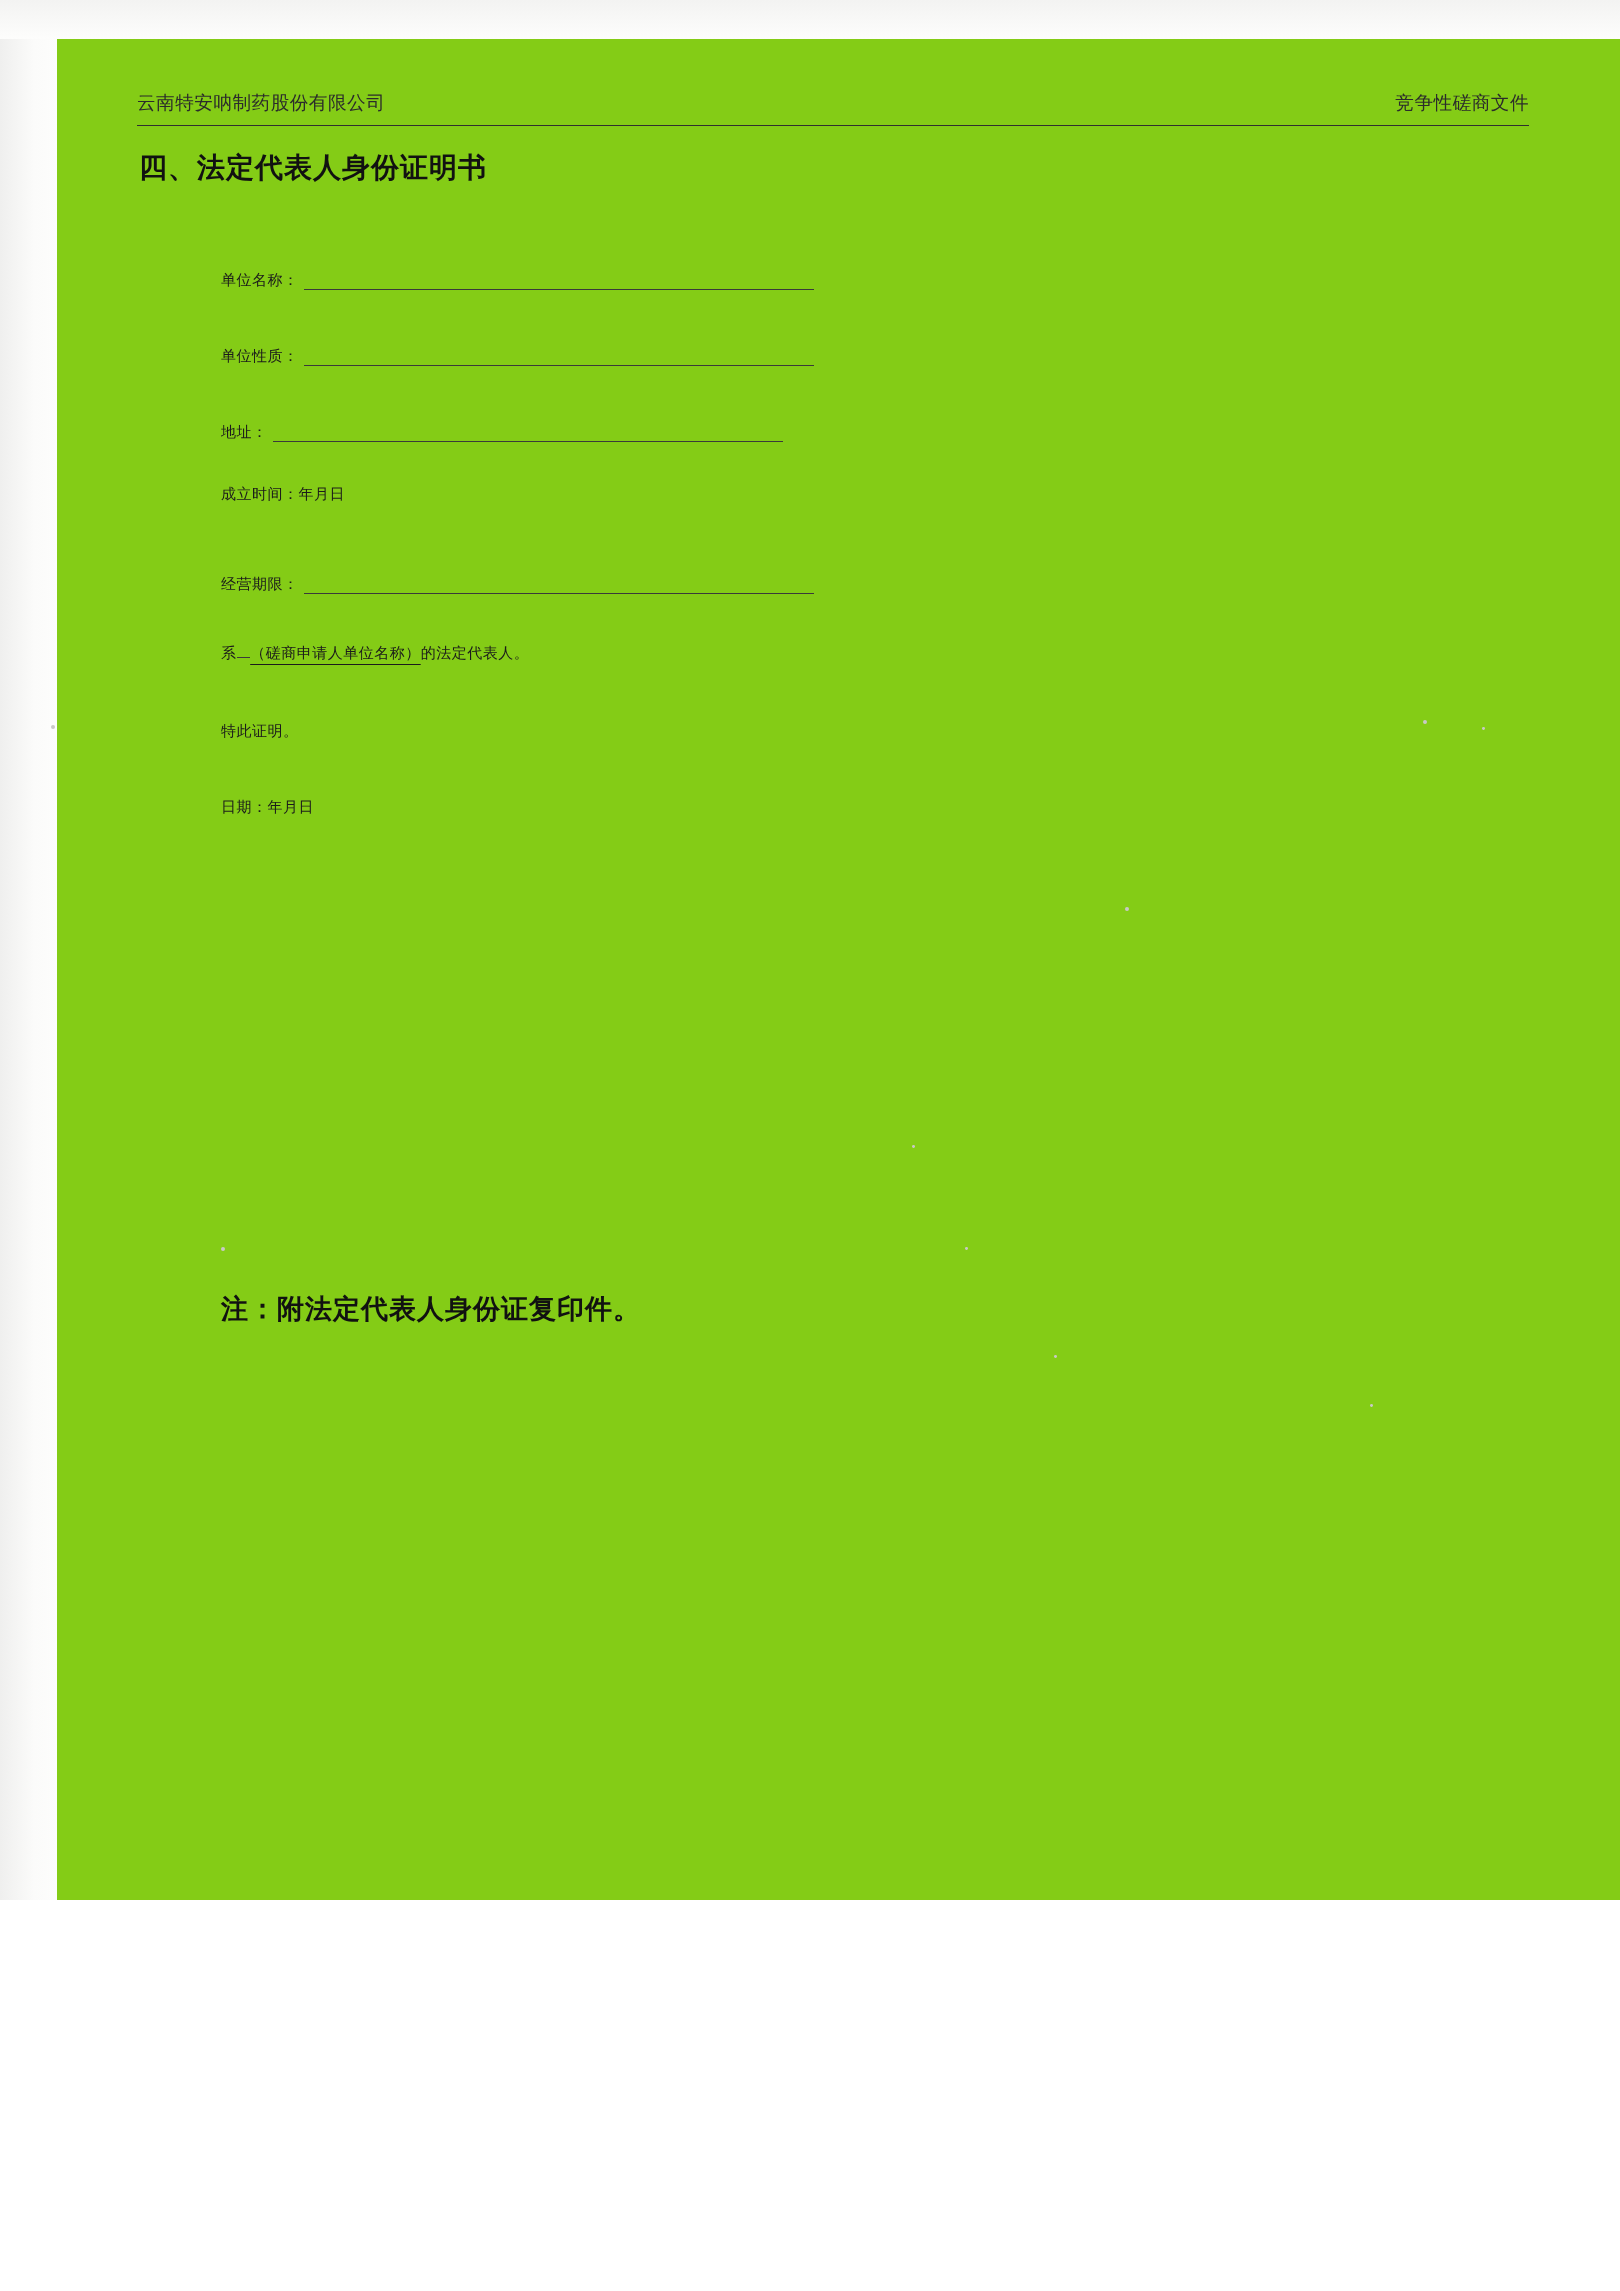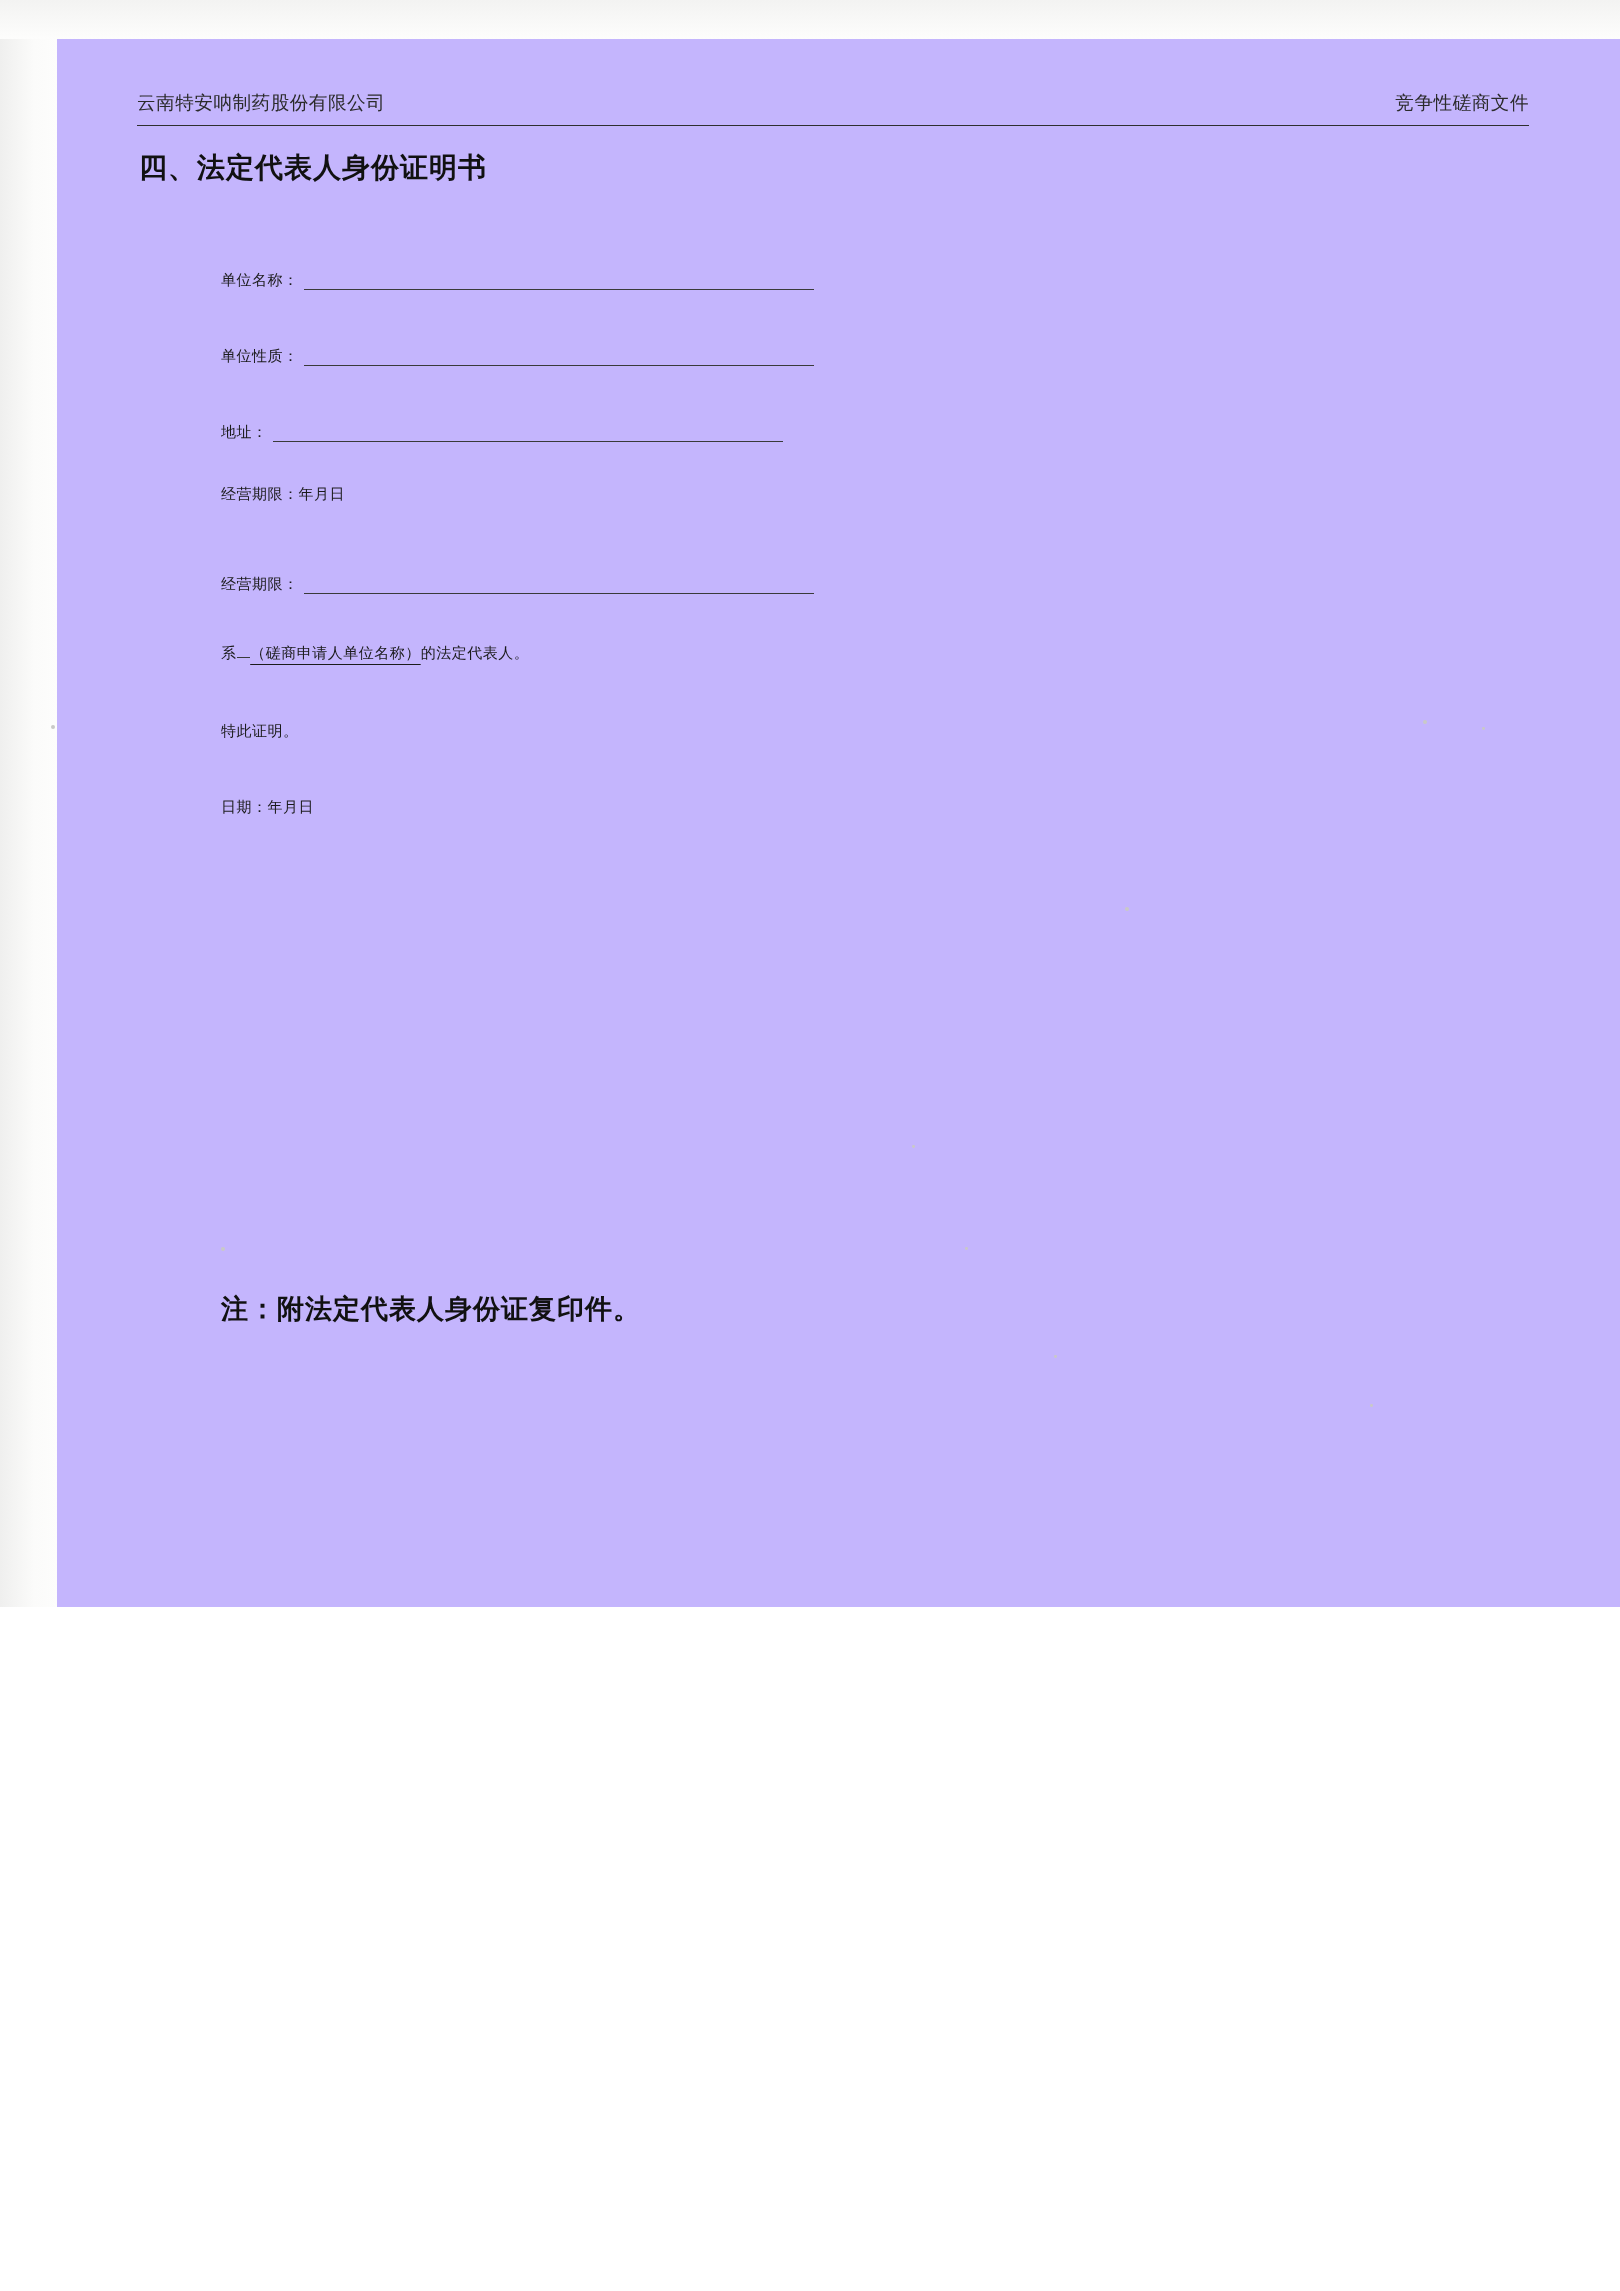--- a/index.html
+++ b/index.html
@@ -7,22 +7,22 @@
     padding: 0;
     background: #ffffff;
   }
   body {
     font-family: "Liberation Serif", "DejaVu Serif", serif;
     color: #1a1a1a;
   }
   .page {
     position: relative;
     width: 1620px;
-    height: 1607px;
-    background: #c4b5fd;
+    height: 1900px;
+    background: #84cc16;
     overflow: hidden;
   }
   
   .scan-edge-left {
     position: absolute;
     left: 0; top: 0;
     width: 57px; height: 2292px;
     background: linear-gradient(to right, #efefee 0%, #fbfbfa 60%, #fdfdfc 100%);
     pointer-events: none;
   }
@@ -196,21 +196,21 @@
       <div class="field-row">
         <span class="field-label">单位性质：</span>
         <span class="blank-line w-long2"></span>
       </div>
 
       <div class="field-row">
         <span class="field-label">地址：</span>
         <span class="blank-line w-mid"></span>
       </div>
 
-      <div class="plain-row">经营期限：年月日</div>
+      <div class="plain-row">成立时间：年月日</div>
 
       <div class="field-row">
         <span class="field-label">经营期限：</span>
         <span class="blank-line w-long"></span>
       </div>
 
 
       <div class="plain-row">
         <span>系</span><span class="lead-underline"></span><span class="underline-text">（磋商申请人单位名称）</span><span>的法定代表人。</span>
       </div>

